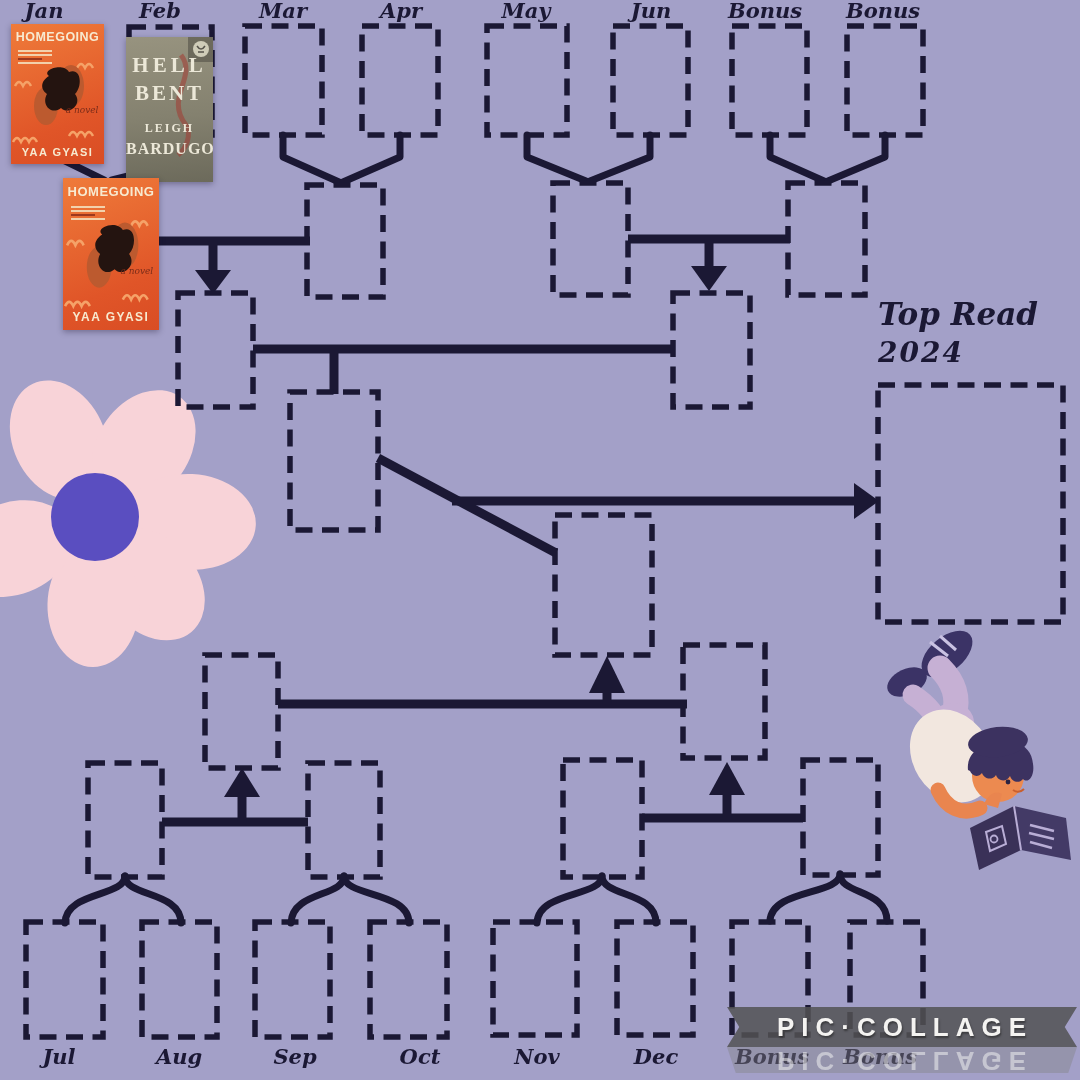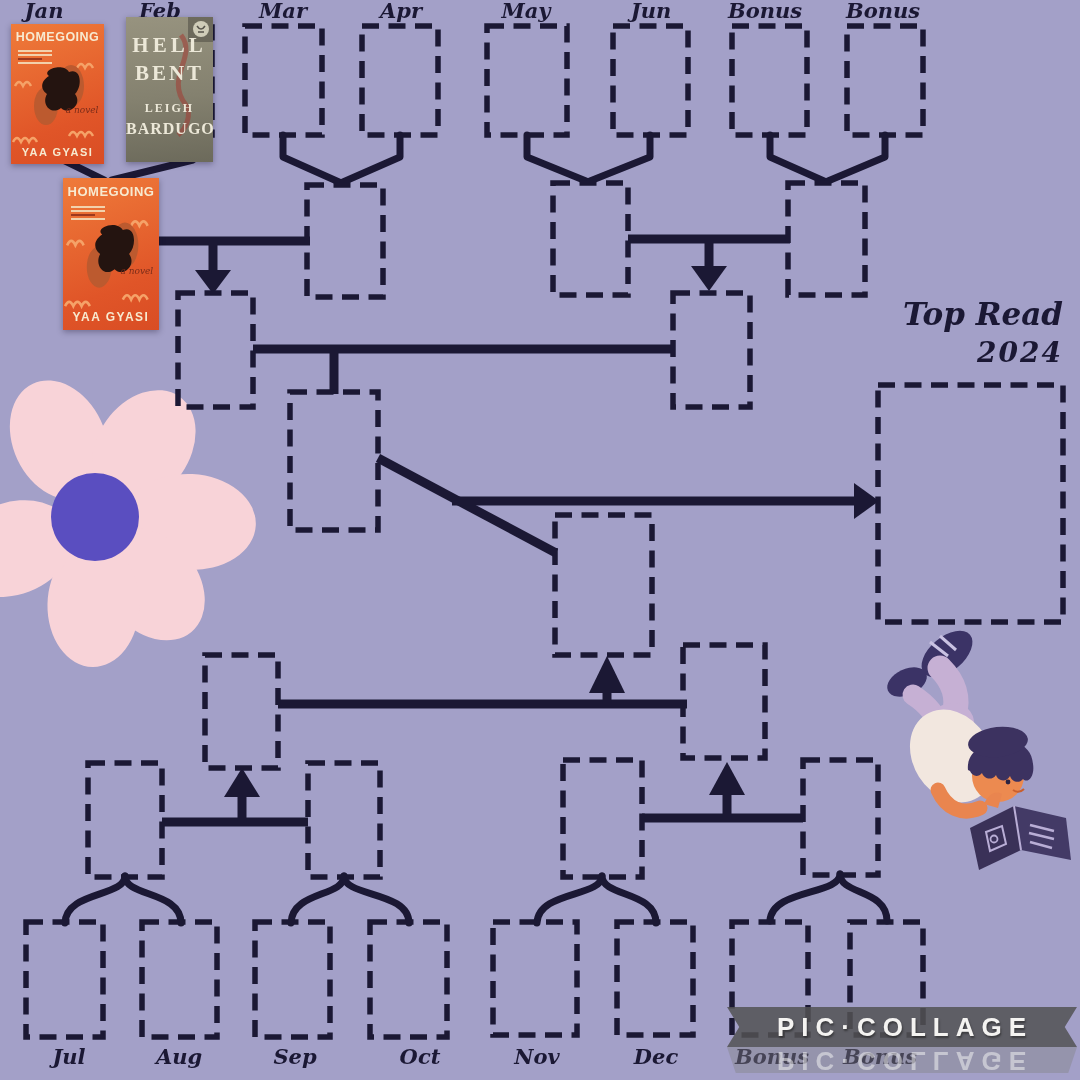--- a/index.html
+++ b/index.html
@@ -12,21 +12,21 @@
   
   .month-label{
     position:absolute;width:92px;text-align:center;
     font-family:"DejaVu Serif", serif;
     font-weight:bold;font-style:italic;
     font-size:21px;color:#1b1834;line-height:22px;
     z-index:3;
   }
   
   .title-line{
-    position:absolute;left:878px;width:185px;text-align:right;
+    position:absolute;left:878px;width:185px;text-align:left;
     font-family:"DejaVu Serif", serif;font-weight:bold;font-style:italic;
     color:#1b1834;z-index:3;
   }
   #title1{top:296px;font-size:31px;}
   #title2{top:336px;font-size:28px;letter-spacing:2px;}
   
   #bracket{position:absolute;left:0;top:0;z-index:1;}
   .slot{fill:none;stroke:#1b1834;stroke-width:5.5;stroke-dasharray:17 9.5;}
   .conn{stroke:#1b1834;stroke-width:9;fill:none;}
   .connV{stroke:#1b1834;stroke-width:7;fill:none;stroke-linejoin:round;stroke-linecap:round;}
@@ -169,21 +169,21 @@
 
 <div class="month-label" style="left:-2px;top:0;">Jan</div>
 <div class="month-label" style="left:114px;top:0;">Feb</div>
 <div class="month-label" style="left:237px;top:0;">Mar</div>
 <div class="month-label" style="left:355px;top:0;">Apr</div>
 <div class="month-label" style="left:480px;top:0;">May</div>
 <div class="month-label" style="left:605px;top:0;">Jun</div>
 <div class="month-label" style="left:719px;top:0;">Bonus</div>
 <div class="month-label" style="left:837px;top:0;">Bonus</div>
 
-<div class="month-label" style="left:23px;top:1046px;">Jul</div>
+<div class="month-label" style="left:13px;top:1046px;">Jul</div>
 <div class="month-label" style="left:133px;top:1046px;">Aug</div>
 <div class="month-label" style="left:249px;top:1046px;">Sep</div>
 <div class="month-label" style="left:374px;top:1046px;">Oct</div>
 <div class="month-label" style="left:491px;top:1046px;">Nov</div>
 <div class="month-label" style="left:610px;top:1046px;">Dec</div>
 <div class="month-label" style="left:726px;top:1046px;z-index:1;">Bonus</div>
 <div class="month-label" style="left:834px;top:1046px;z-index:1;">Bonus</div>
 
 <div class="title-line" id="title1">Top Read</div>
 <div class="title-line" id="title2">2024</div>
@@ -204,21 +204,21 @@
   <div class="hg-blurb">
       <i></i>
       <i></i>
       <i class="red"></i>
       <i></i>
     </div>
   <div class="hg-novel">a novel</div>
   <div class="hg-author" style="font-size:11px;">YAA GYASI</div>
 </div>
 
-<div class="cover hb-cover" style="left:126px;top:17px;width:87px;height:145px;">
+<div class="cover hb-cover" style="left:126px;top:37px;width:87px;height:145px;">
   <svg class="abs" style="left:0;top:0;" width="87" height="145" viewBox="0 0 87 145">
     <path d="M55,18 C72,40 38,60 60,88 C66,98 60,112 52,118" stroke="#a33b31" stroke-width="5" fill="none" opacity="0.55"></path>
     <rect x="62" y="0" width="25" height="25" fill="#46443b" opacity="0.5"></rect>
     <circle cx="75" cy="12" r="8" fill="#cfccb8"></circle>
     <path d="M71,9 q4,6 8,0 M72,15 l6,0" stroke="#55524a" stroke-width="1.5" fill="none"></path>
   </svg>
   <div class="hb-text" style="top:16px;font-size:21px;letter-spacing:4px;">HELL</div>
   <div class="hb-text" style="top:44px;font-size:21px;letter-spacing:3px;">BENT</div>
   <div class="hb-text" style="top:84px;font-size:12px;letter-spacing:2px;">LEIGH</div>
   <div class="hb-text" style="top:103px;font-size:16px;letter-spacing:1px;">BARDUGO</div>

